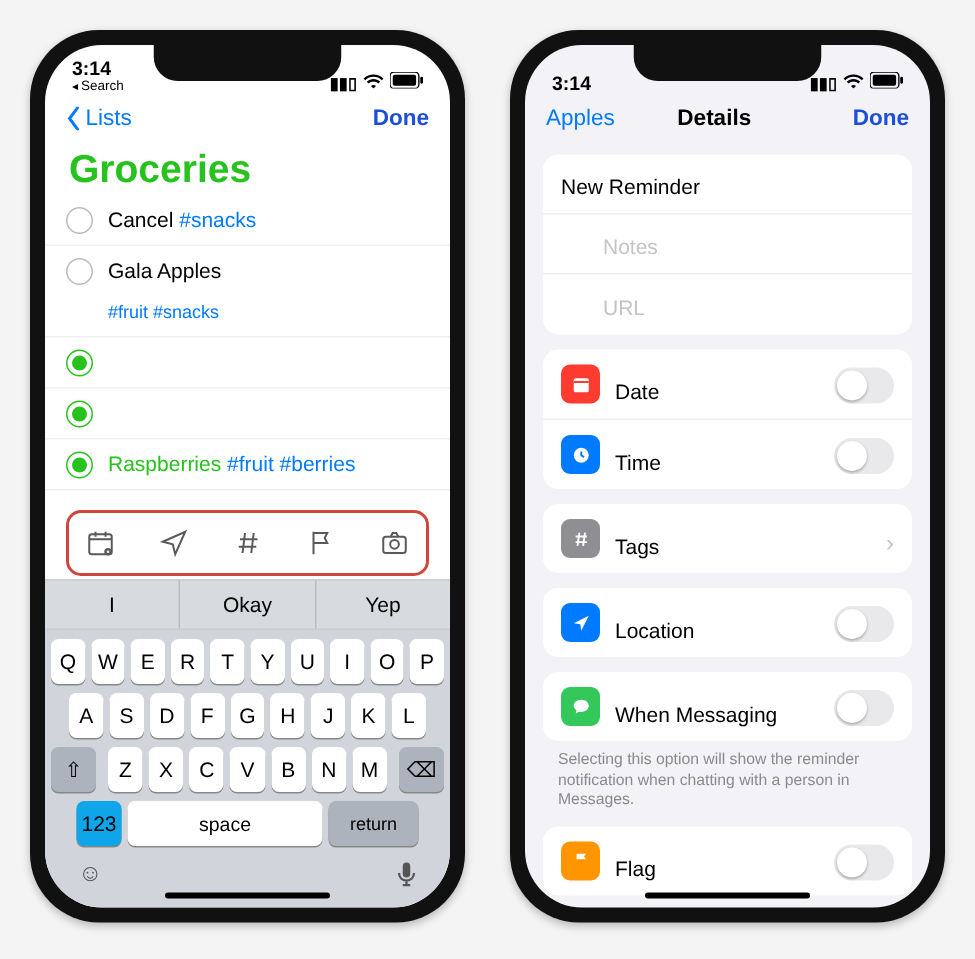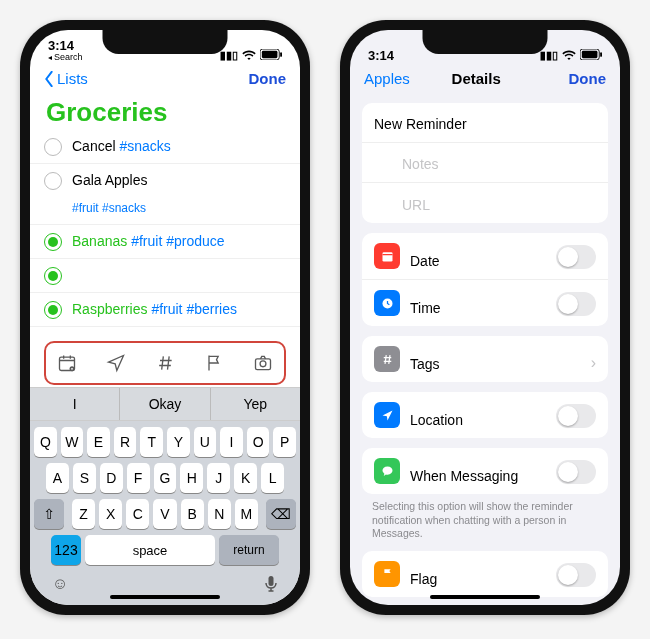--- a/index.html
+++ b/index.html
@@ -207,21 +207,20 @@
       <div class="item-row">
         <div class="radio"></div>
         <div class="item-text"><span class="item-title">Cancel</span> <span class="item-tags">#snacks</span></div>
       </div>
       <div class="item-row">
         <div class="radio"></div>
         <div class="item-text"><span class="item-title">Gala Apples</span><span class="item-tags sub">#fruit #snacks</span></div>
       </div>
       <div class="item-row">
         <div class="radio filled"></div>
-        <div class="item-text"><span class="item-title green">Bananas</span> <span class="item-tags">#fruit #produce</span></div>
       </div>
       <div class="item-row">
         <div class="radio filled"></div>
       </div>
       <div class="item-row">
         <div class="radio filled"></div>
         <div class="item-text"><span class="item-title green">Raspberries</span> <span class="item-tags">#fruit #berries</span></div>
       </div>
 
     </div>

